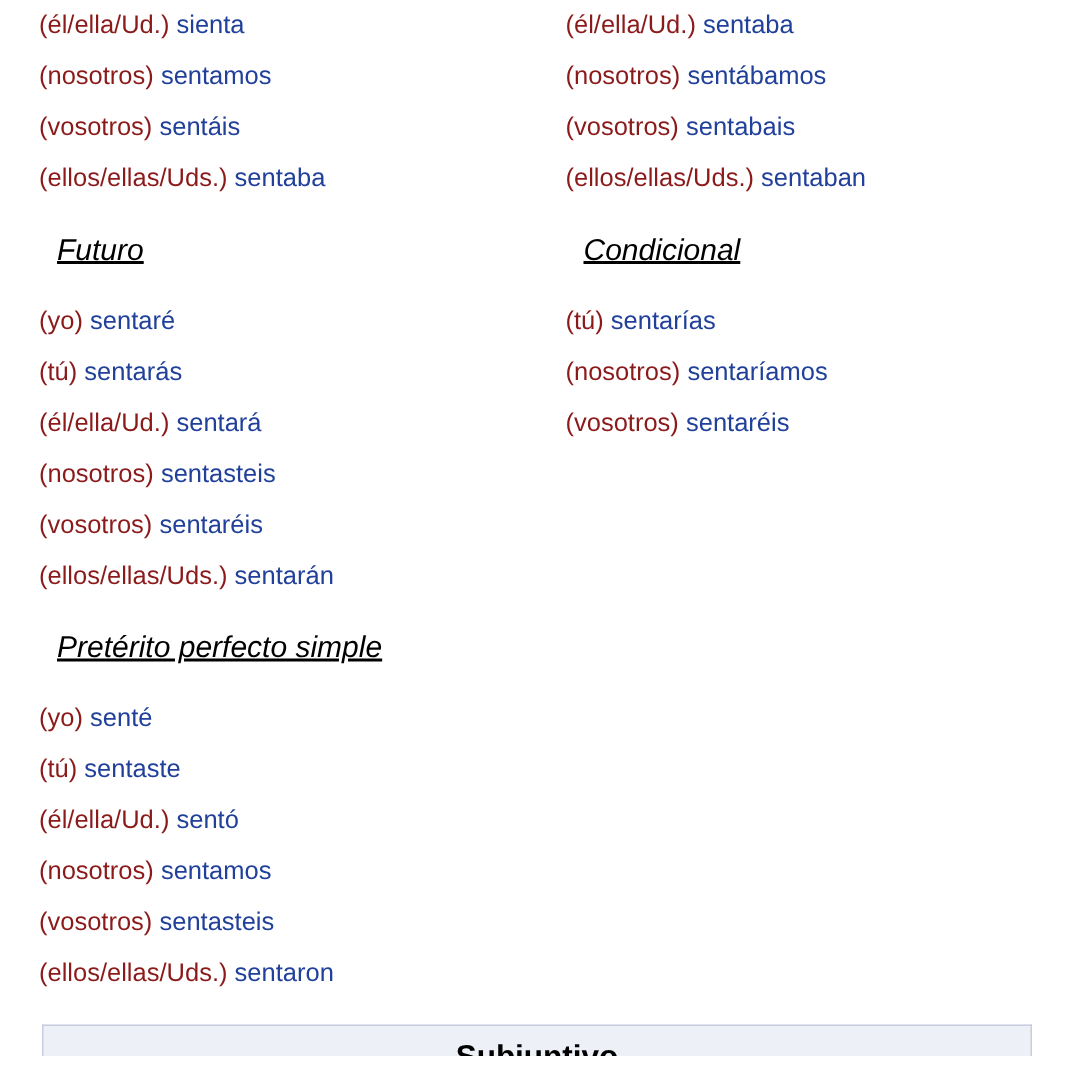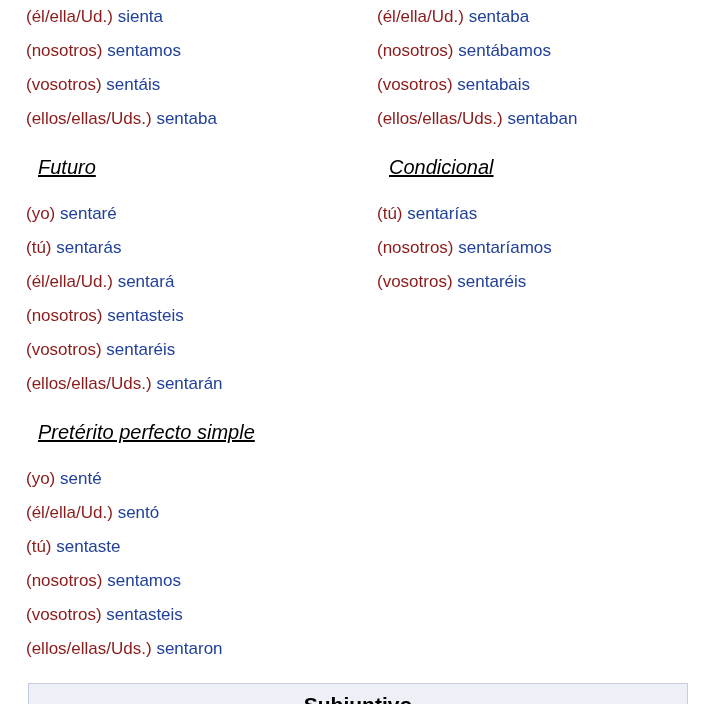--- a/index.html
+++ b/index.html
@@ -166,26 +166,26 @@
         </div>
       </div>
 
       <div class="block">
         <div class="tense-heading">Pretérito perfecto simple</div>
         <div class="conj-line">
           <span class="pronoun">(yo)</span>
           <span class="verb">senté</span>
         </div>
         <div class="conj-line">
-          <span class="pronoun">(él/ella/Ud.)</span>
-          <span class="verb">sentó</span>
-        </div>
-        <div class="conj-line">
           <span class="pronoun">(tú)</span>
           <span class="verb">sentaste</span>
+        </div>
+        <div class="conj-line">
+          <span class="pronoun">(él/ella/Ud.)</span>
+          <span class="verb">sentó</span>
         </div>
         <div class="conj-line">
           <span class="pronoun">(nosotros)</span>
           <span class="verb">sentamos</span>
         </div>
         <div class="conj-line">
           <span class="pronoun">(vosotros)</span>
           <span class="verb">sentasteis</span>
         </div>
         <div class="conj-line">

